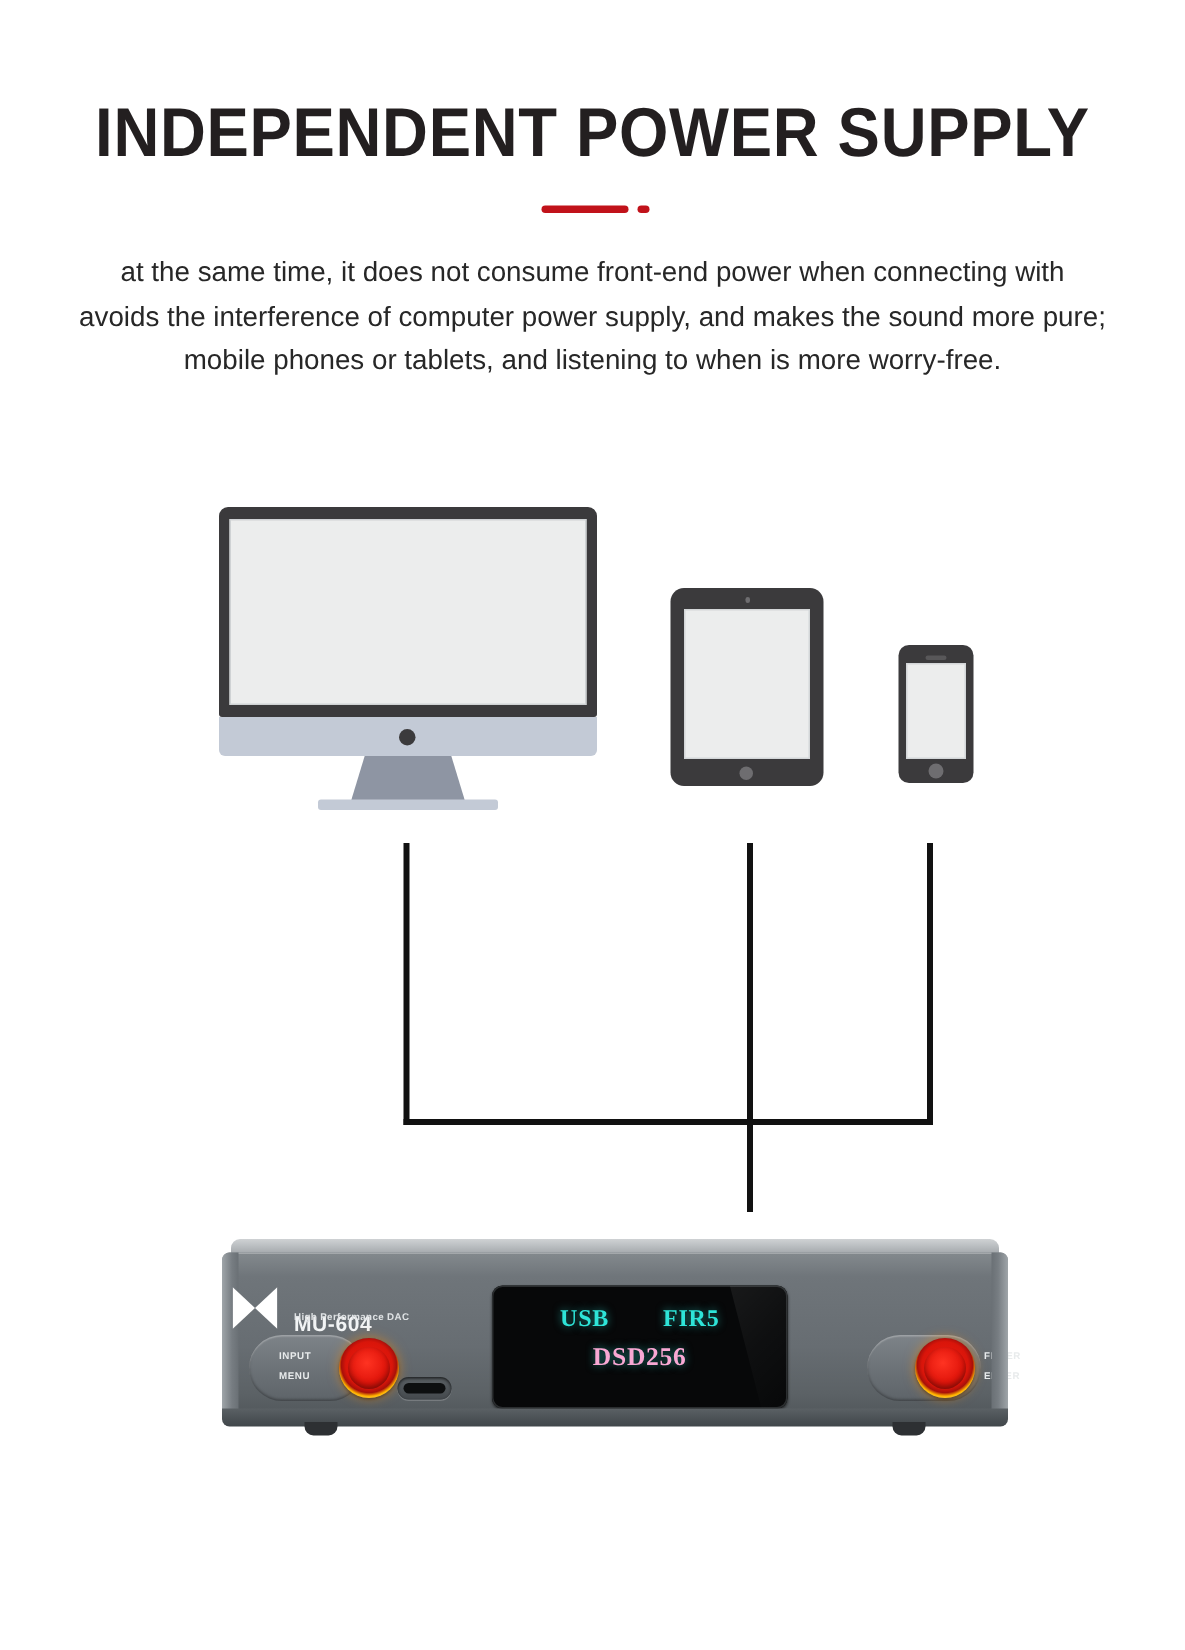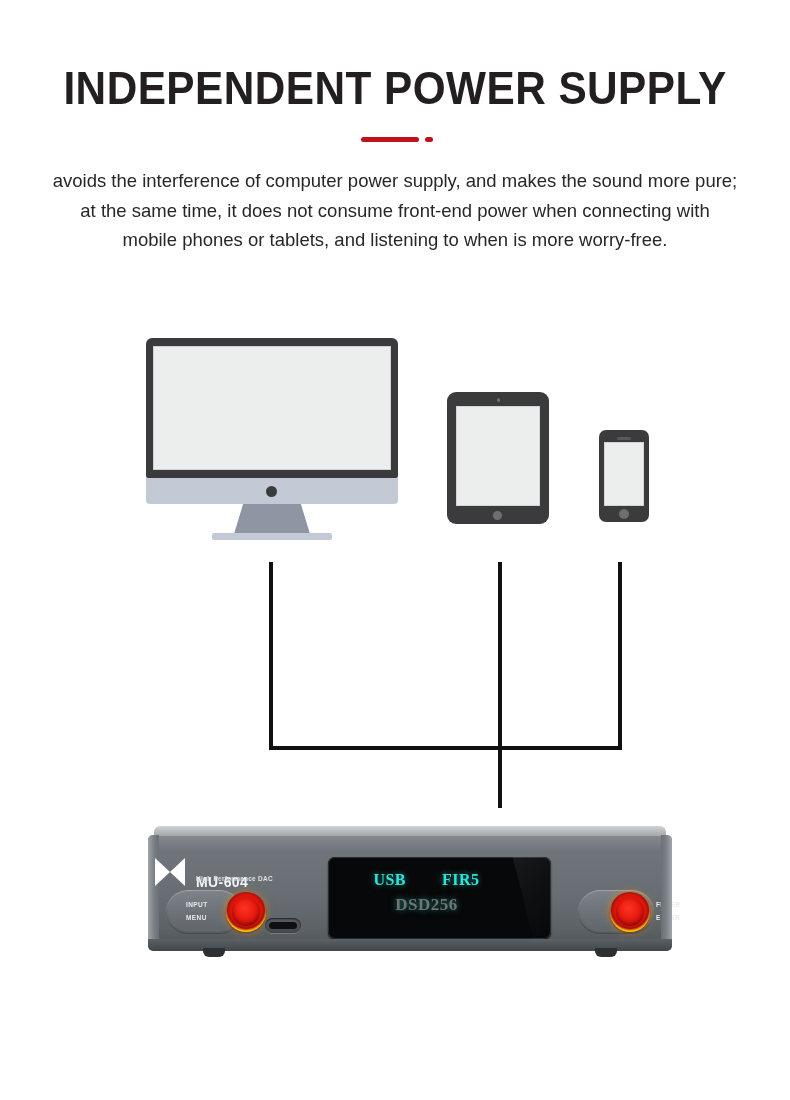--- a/index.html
+++ b/index.html
@@ -187,21 +187,21 @@
     border-radius:8px;
     background:linear-gradient(180deg,#5a6064 0%,#44494d 100%);
     box-shadow:inset 0 1px 2px rgba(0,0,0,.7), 0 1px 0 rgba(255,255,255,.18);
   }
   .usbc::after{
     content:"";position:absolute;left:4px;top:4px;width:28px;height:7px;
     border-radius:4px;background:#0d0f10;
   }
 
   .oled{
-    position:absolute;left:180px;top:22px;width:223px;height:82px;
+    position:absolute;left:180px;top:22px;width:197px;height:82px;
     background:#070809;border-radius:7px;
     box-shadow:inset 0 0 0 1px #2a2d2f, 0 1px 2px rgba(0,0,0,.6);
     overflow:hidden;
   }
   .oled .gloss{
     position:absolute;right:0;top:0;width:62px;height:82px;
     background:linear-gradient(135deg, rgba(255,255,255,.085) 0%, rgba(255,255,255,.03) 55%, rgba(255,255,255,0) 100%);
     clip-path:polygon(38% 0%, 100% 0%, 100% 100%, 72% 100%);
   }
   .oled-row1{
@@ -211,40 +211,40 @@
   .oled-row1 span{
     font-family:"Liberation Serif", serif;
     font-size:16px;font-weight:700;color:#2ee4d8;letter-spacing:.5px;
     text-shadow:0 0 6px rgba(46,228,216,.55);
   }
   .oled-row2{
     position:absolute;left:0;top:38px;width:197px;text-align:center;
   }
   .oled-row2 span{
     font-family:"Liberation Serif", serif;
-    font-size:17px;font-weight:700;color:#737373;letter-spacing:.5px;
+    font-size:17px;font-weight:700;color:#f9a8d4;letter-spacing:.5px;
     text-shadow:0 0 6px rgba(46,228,216,.55);
     text-align:right;
   }
 </style>
 </head>
 <body>
 
 <div class="stage">
 
   <div class="title">INDEPENDENT POWER SUPPLY</div>
 
   <div class="divider">
     <div class="bar"></div>
     <div class="dot"></div>
   </div>
 
   <div class="body-copy">
+    <span>at the same time, it does not consume front-end power when connecting with</span>
     <span>avoids the interference of computer power supply, and makes the sound more pure;</span>
-    <span>at the same time, it does not consume front-end power when connecting with</span>
     <span>mobile phones or tablets, and listening to when is more worry-free.</span>
   </div>
 
   <div class="monitor">
     <div class="mon-bezel">
       <div class="mon-screen"></div>
     </div>
     <div class="mon-chin"></div>
     <div class="mon-dot"></div>
     <div class="mon-neck"></div>

